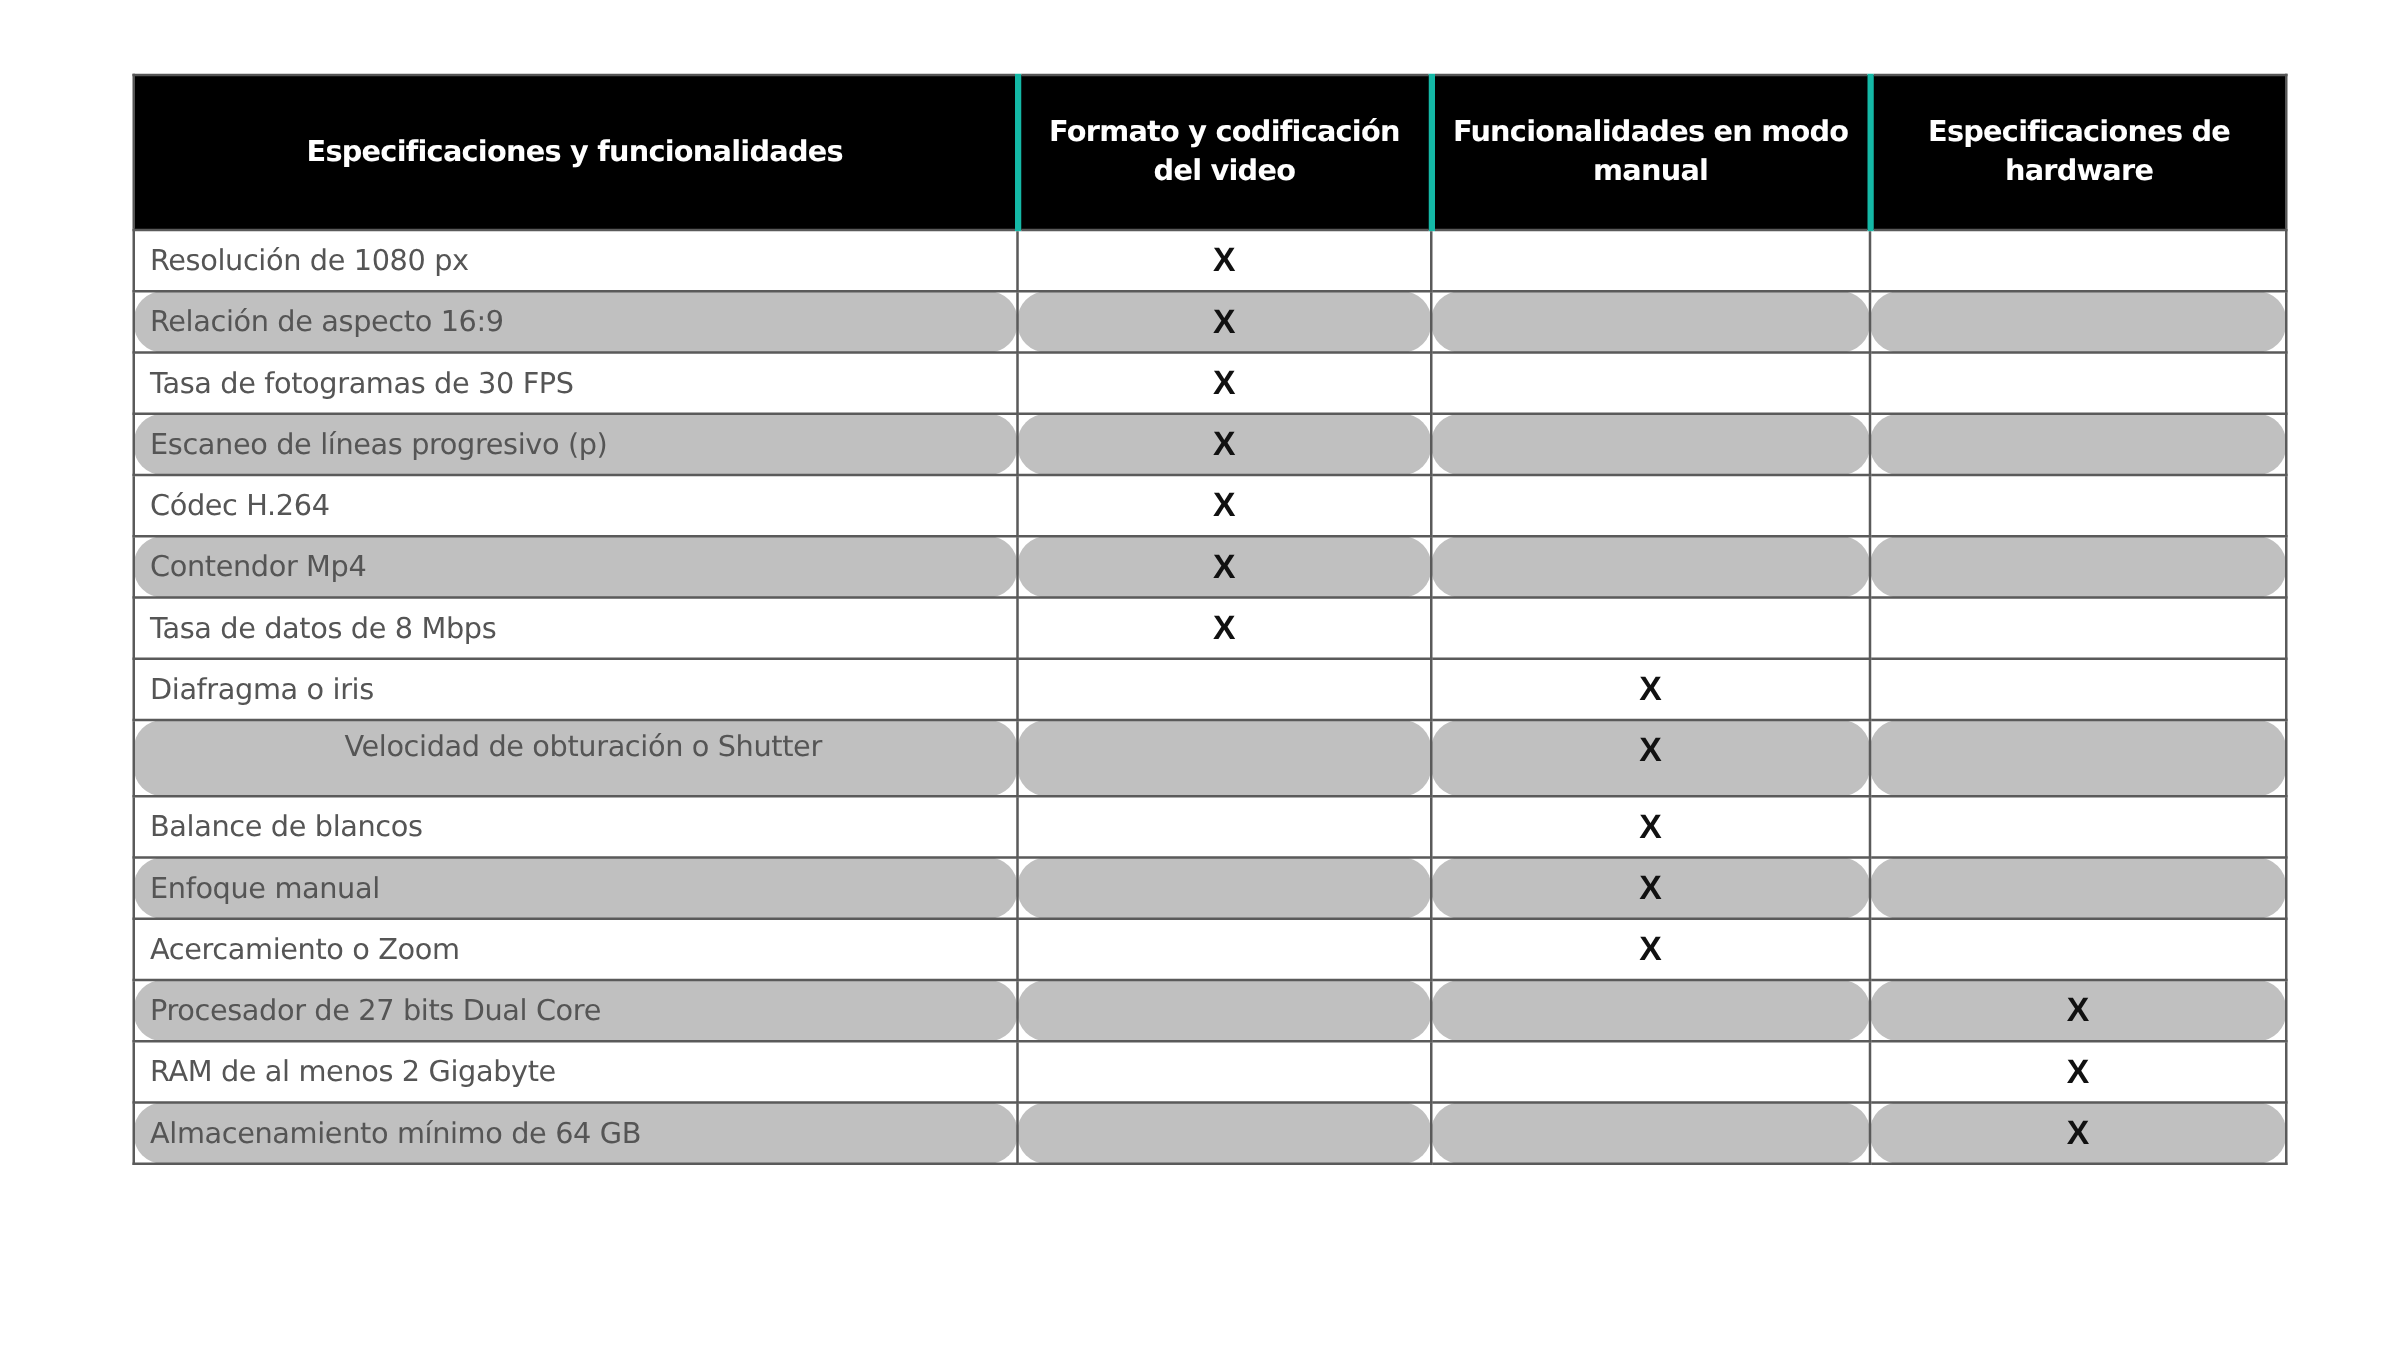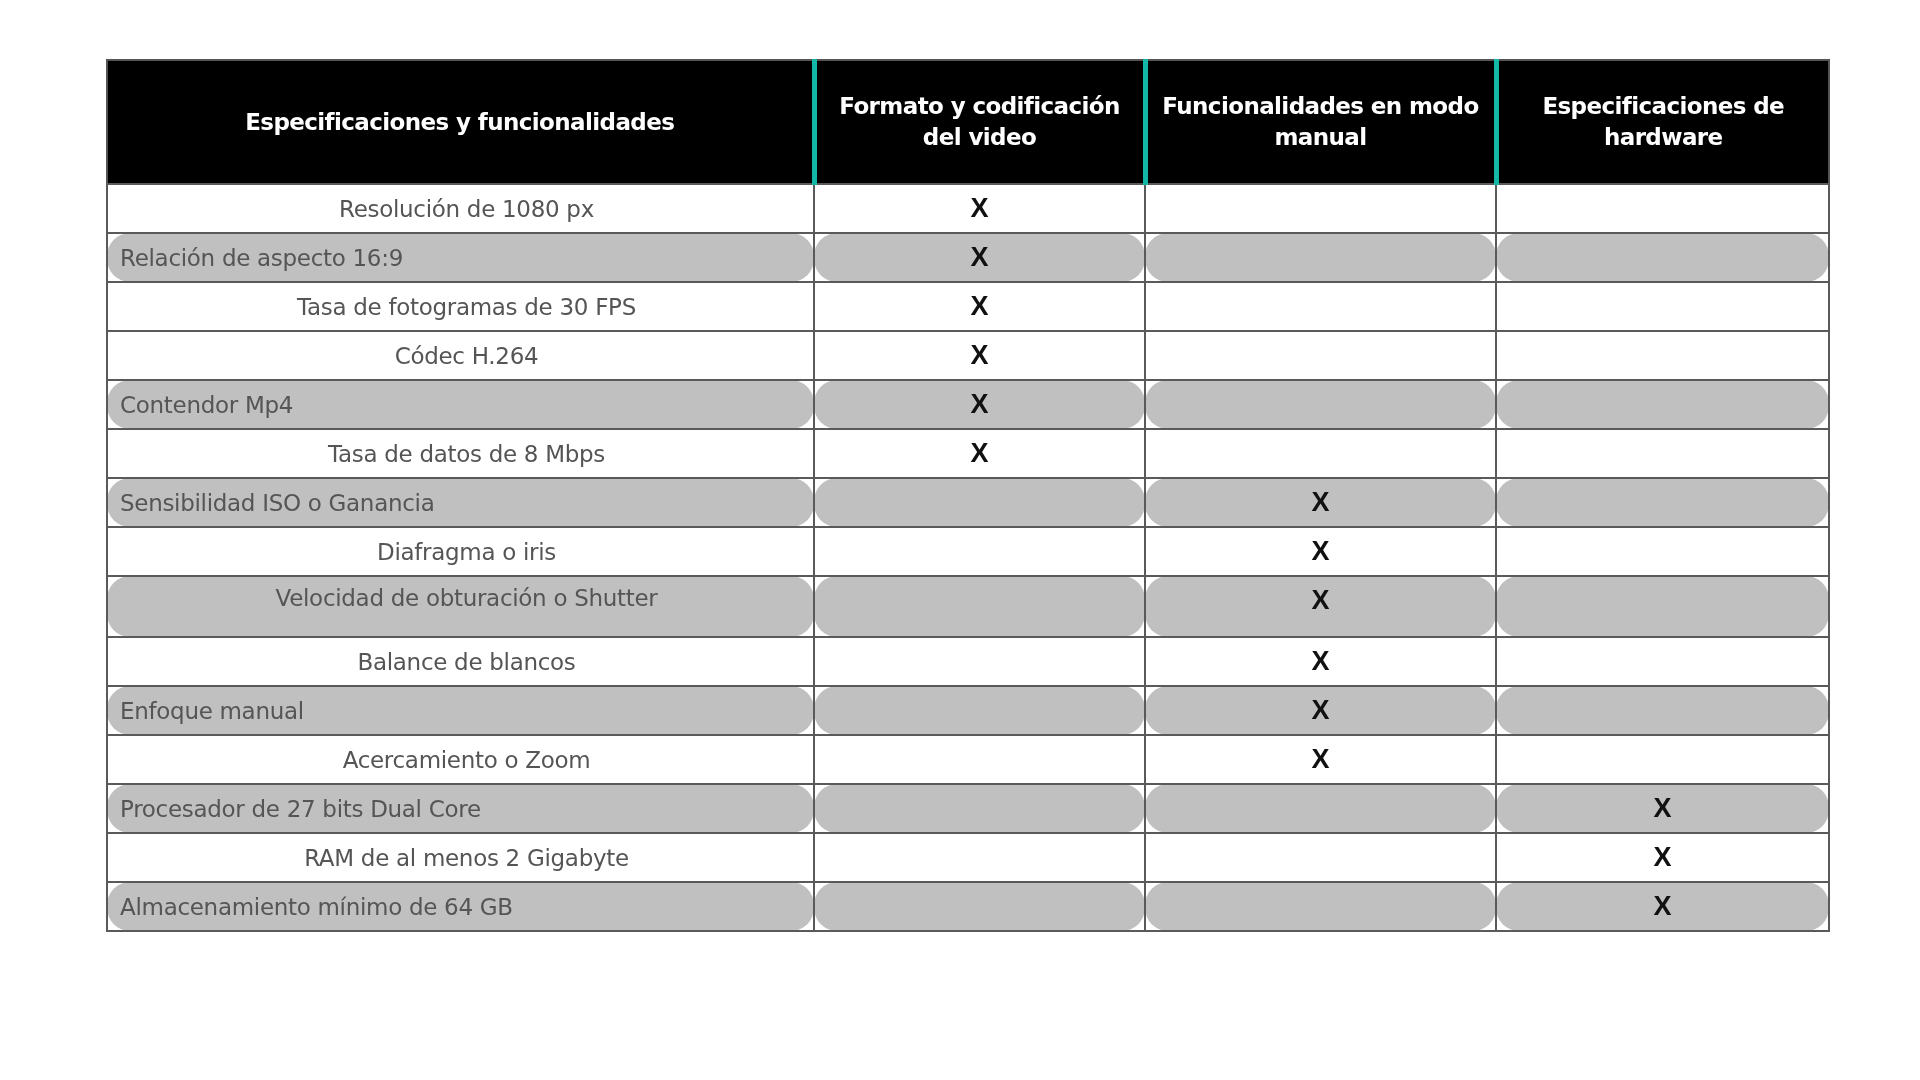--- a/index.html
+++ b/index.html
@@ -17,21 +17,21 @@
     background:#000000; color:#ffffff; height:122px; padding:0 10px;
     font-family:"DejaVu Sans", sans-serif; font-weight:bold; font-size:23px; line-height:31px;
     text-align:center; vertical-align:middle; border-left:5px solid #14b8a6;
     letter-spacing:-0.6px;
   }
   .spec-table th:first-child { border-left:none;margin-top:36px; }
   .spec-table td {
     border:2px solid #5a5a5a; height:47px; padding:0; vertical-align:middle;
   }
   .spec-table tr.alt td { background:#c0c0c0;border-radius:23px; }
-  .spec-table tr.norm td { background:#ffffff;text-align:center; }
+  .spec-table tr.norm td { background:#ffffff; }
   .spec-table tr.tall td { height:59px; vertical-align:top;text-align:center; }
   .spec-table tr.tall td .cell-inner { padding-top:8px; }
   .label-cell .cell-inner {
     padding-left:12px; font-family:"DejaVu Sans", sans-serif; font-size:23px; color:#555555;
     font-weight:normal; white-space:nowrap; letter-spacing:-0.3px;
   }
   .mark-cell { text-align:center; }
   .mark-cell .cell-inner {
     font-family:"Liberation Sans", sans-serif; font-weight:bold; font-size:27px; color:#111111;
   }
@@ -90,20 +90,34 @@
       <td class="mark-cell">
           <div class="cell-inner">X</div>
         </td>
       <td class="mark-cell">
           <div class="cell-inner"></div>
         </td>
       <td class="mark-cell">
           <div class="cell-inner"></div>
         </td>
     </tr>
+    <tr class="alt">
+      <td class="label-cell">
+          <div class="cell-inner">Escaneo de líneas progresivo (p)</div>
+        </td>
+      <td class="mark-cell">
+          <div class="cell-inner">X</div>
+        </td>
+      <td class="mark-cell">
+          <div class="cell-inner"></div>
+        </td>
+      <td class="mark-cell">
+          <div class="cell-inner"></div>
+        </td>
+    </tr>
     <tr class="norm">
       <td class="label-cell">
           <div class="cell-inner">Códec H.264</div>
         </td>
       <td class="mark-cell">
           <div class="cell-inner">X</div>
         </td>
       <td class="mark-cell">
           <div class="cell-inner"></div>
         </td>
@@ -127,34 +141,20 @@
     </tr>
     <tr class="norm">
       <td class="label-cell">
           <div class="cell-inner">Tasa de datos de 8 Mbps</div>
         </td>
       <td class="mark-cell">
           <div class="cell-inner">X</div>
         </td>
       <td class="mark-cell">
           <div class="cell-inner"></div>
-        </td>
-      <td class="mark-cell">
-          <div class="cell-inner"></div>
-        </td>
-    </tr>
-    <tr class="alt">
-      <td class="label-cell">
-          <div class="cell-inner">Sensibilidad ISO  o Ganancia</div>
-        </td>
-      <td class="mark-cell">
-          <div class="cell-inner"></div>
-        </td>
-      <td class="mark-cell">
-          <div class="cell-inner">X</div>
         </td>
       <td class="mark-cell">
           <div class="cell-inner"></div>
         </td>
     </tr>
     <tr class="norm">
       <td class="label-cell">
           <div class="cell-inner">Diafragma o iris</div>
         </td>
       <td class="mark-cell">

